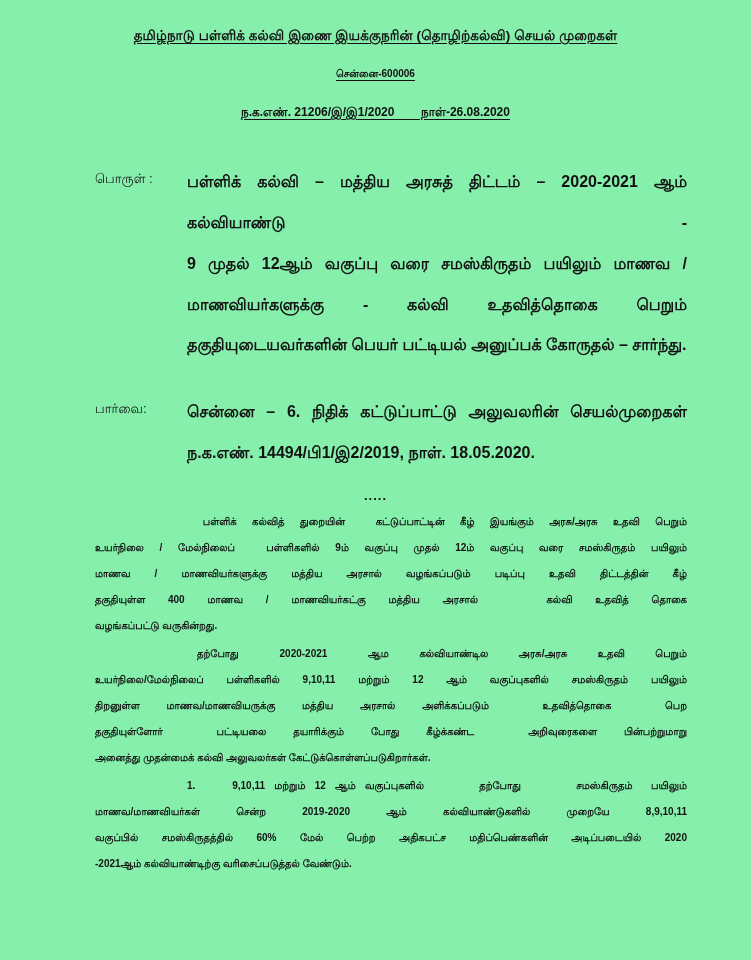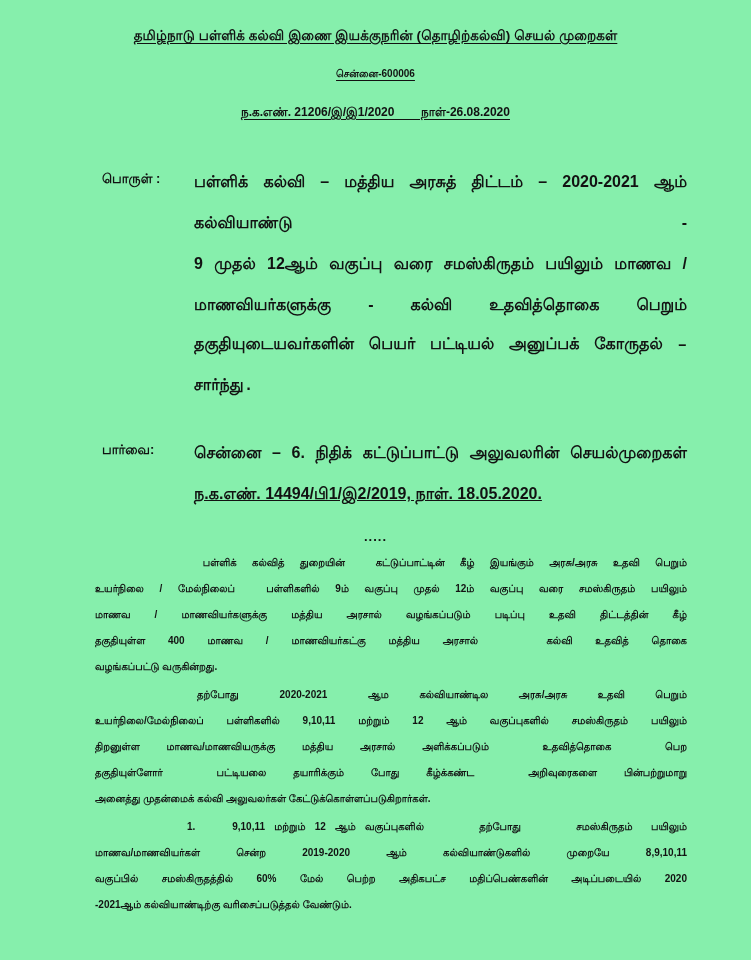--- a/index.html
+++ b/index.html
@@ -64,44 +64,41 @@
   }
   .field-block.subject {
     margin-top: 42px;
   }
   .field-block.reference {
     margin-top: 26px;
   }
   .field-label {
     flex: 0 0 92px;
     font-size: 13px;
-    font-weight: 700;
+    font-weight: 400;
     line-height: 2.55;
     white-space: nowrap;
-    margin-left: 7px;
   }
   .field-body {
     flex: 1 1 auto;
     font-size: 16px;
     font-weight: 700;
     line-height: 2.55;
   }
   .field-body .ln {
     display: block;
     text-align: justify;
     text-align-last: justify;
   }
   .field-body .ln.last {
     text-align-last: left;
-    font-family: Liberation Mono, monospace;
   }
   .field-body .ln.plain {
     text-align: center;
     text-align-last: left;
-    text-decoration: underline;
   }
 
   
   .separator {
     text-align: center;
     font-size: 13px;
     font-weight: 700;
     letter-spacing: 1px;
     margin-top: 14px;
     margin-bottom: 6px;

